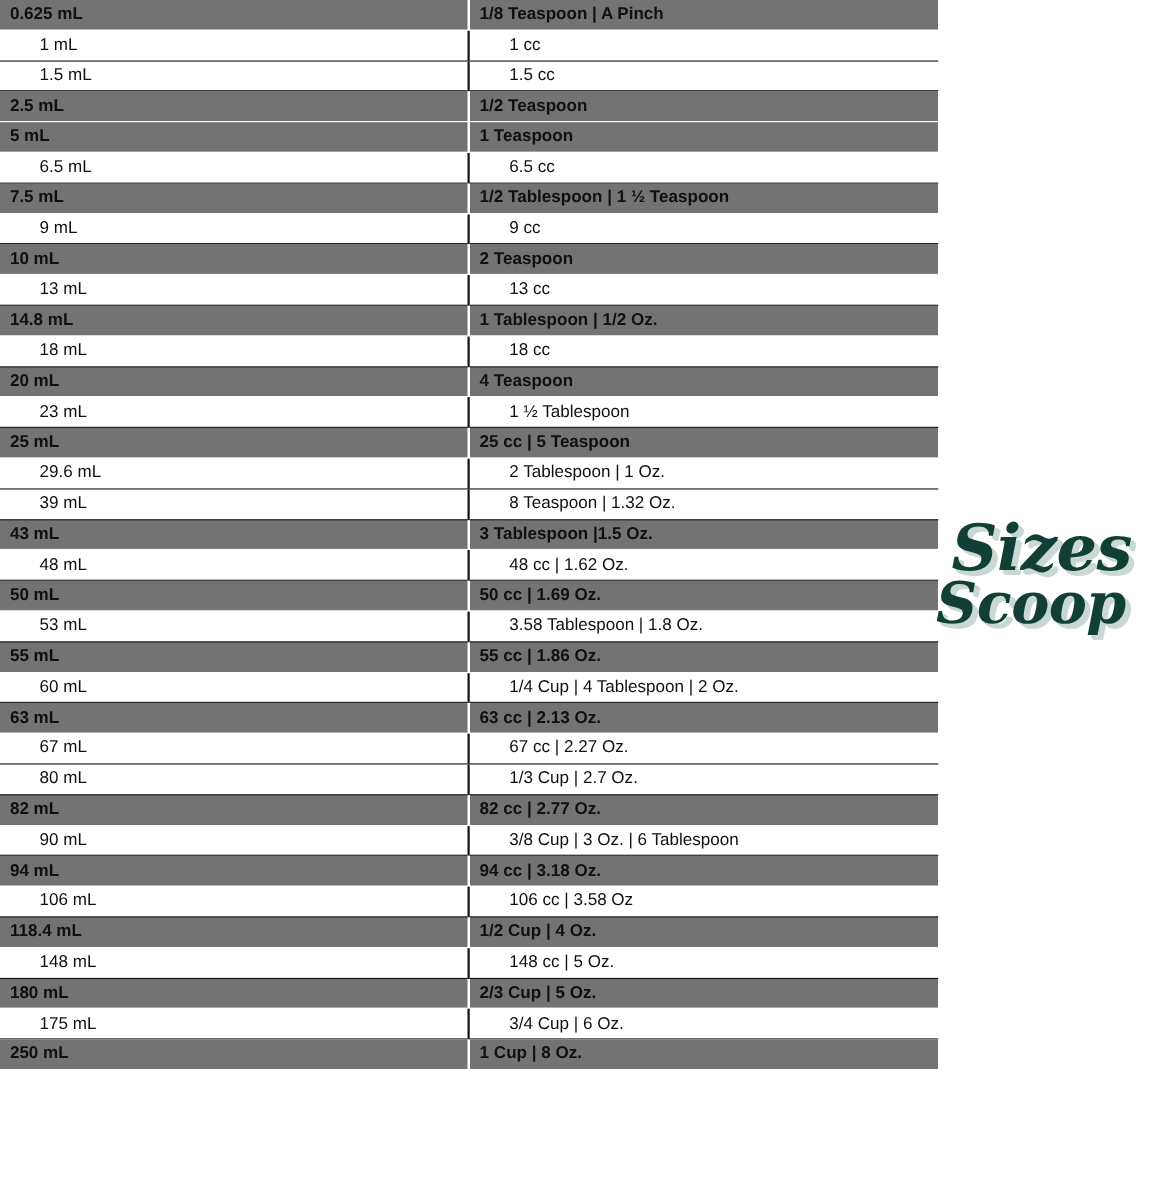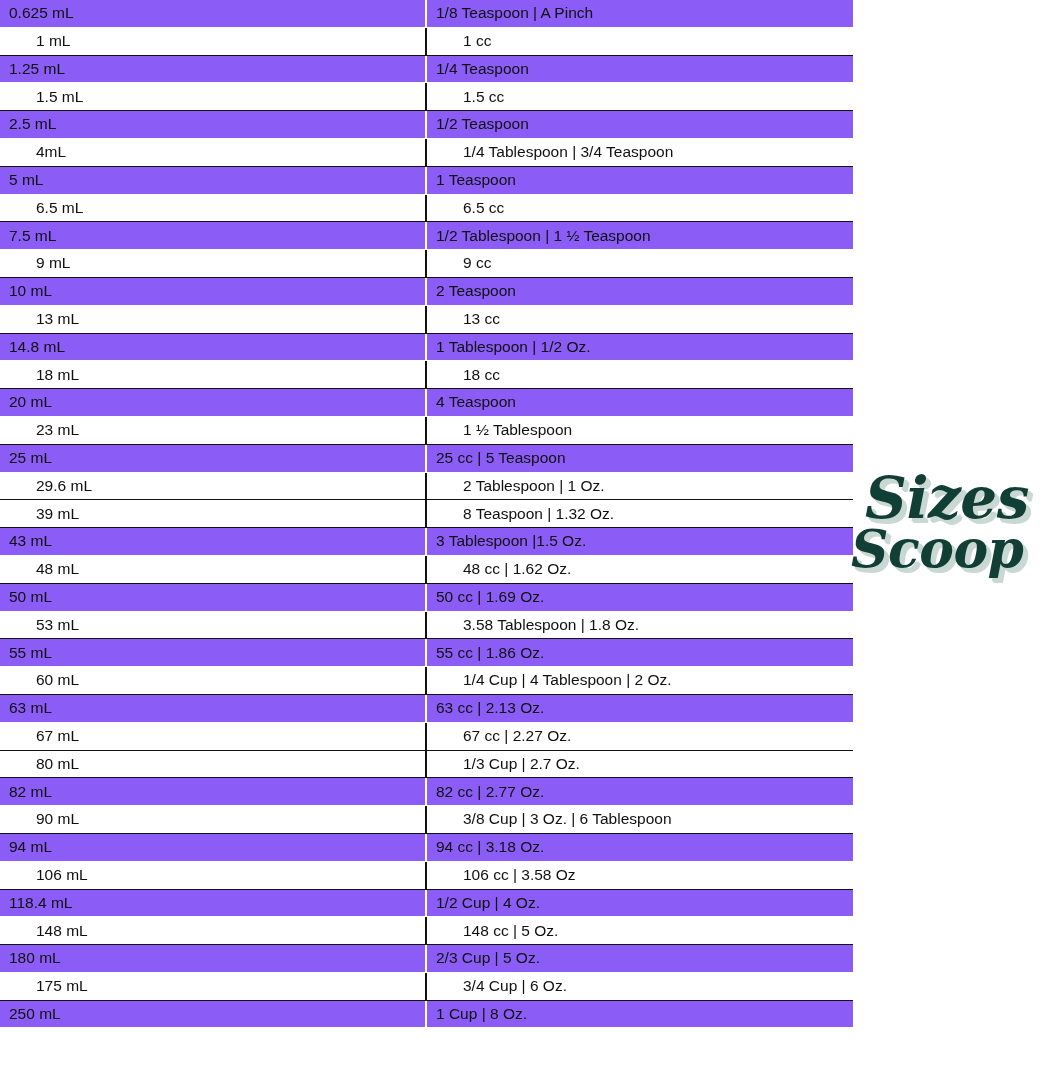--- a/index.html
+++ b/index.html
@@ -35,21 +35,22 @@
     line-height: 1.05;
   }
   #conversion-table td.col-ml {
     width: 416px;
     border-right: 2px solid #ffffff;
   }
   #conversion-table td.col-eq {
     width: 417px;
   }
   #conversion-table tr.shaded td {
-    background: #8b5cf6;
+    background: #737373;
+    font-weight: bold;
   }
   #conversion-table tr.plain td {
     background: #ffffff;
   }
   #conversion-table tr.plain td.col-ml {
     border-right: 2px solid #111111;
   }
   #conversion-table tr.plain td {
     border-bottom: 1px solid #111111;
     padding-left: 36px;
@@ -95,35 +96,27 @@
 <table id="conversion-table">
   <tbody id="table-body">
       <tr class="shaded">
         <td class="col-ml">0.625 mL</td>
         <td class="col-eq">1/8 Teaspoon | A Pinch</td>
       </tr>
       <tr class="plain">
         <td class="col-ml">1 mL</td>
         <td class="col-eq">1 cc</td>
       </tr>
-      <tr class="shaded">
-        <td class="col-ml">1.25 mL</td>
-        <td class="col-eq">1/4 Teaspoon</td>
-      </tr>
       <tr class="plain">
         <td class="col-ml">1.5 mL</td>
         <td class="col-eq">1.5 cc</td>
       </tr>
       <tr class="shaded">
         <td class="col-ml">2.5 mL</td>
         <td class="col-eq">1/2 Teaspoon</td>
-      </tr>
-      <tr class="plain">
-        <td class="col-ml">4mL</td>
-        <td class="col-eq">1/4 Tablespoon | 3/4 Teaspoon</td>
       </tr>
       <tr class="shaded">
         <td class="col-ml">5 mL</td>
         <td class="col-eq">1 Teaspoon</td>
       </tr>
       <tr class="plain">
         <td class="col-ml">6.5 mL</td>
         <td class="col-eq">6.5 cc</td>
       </tr>
       <tr class="shaded">

